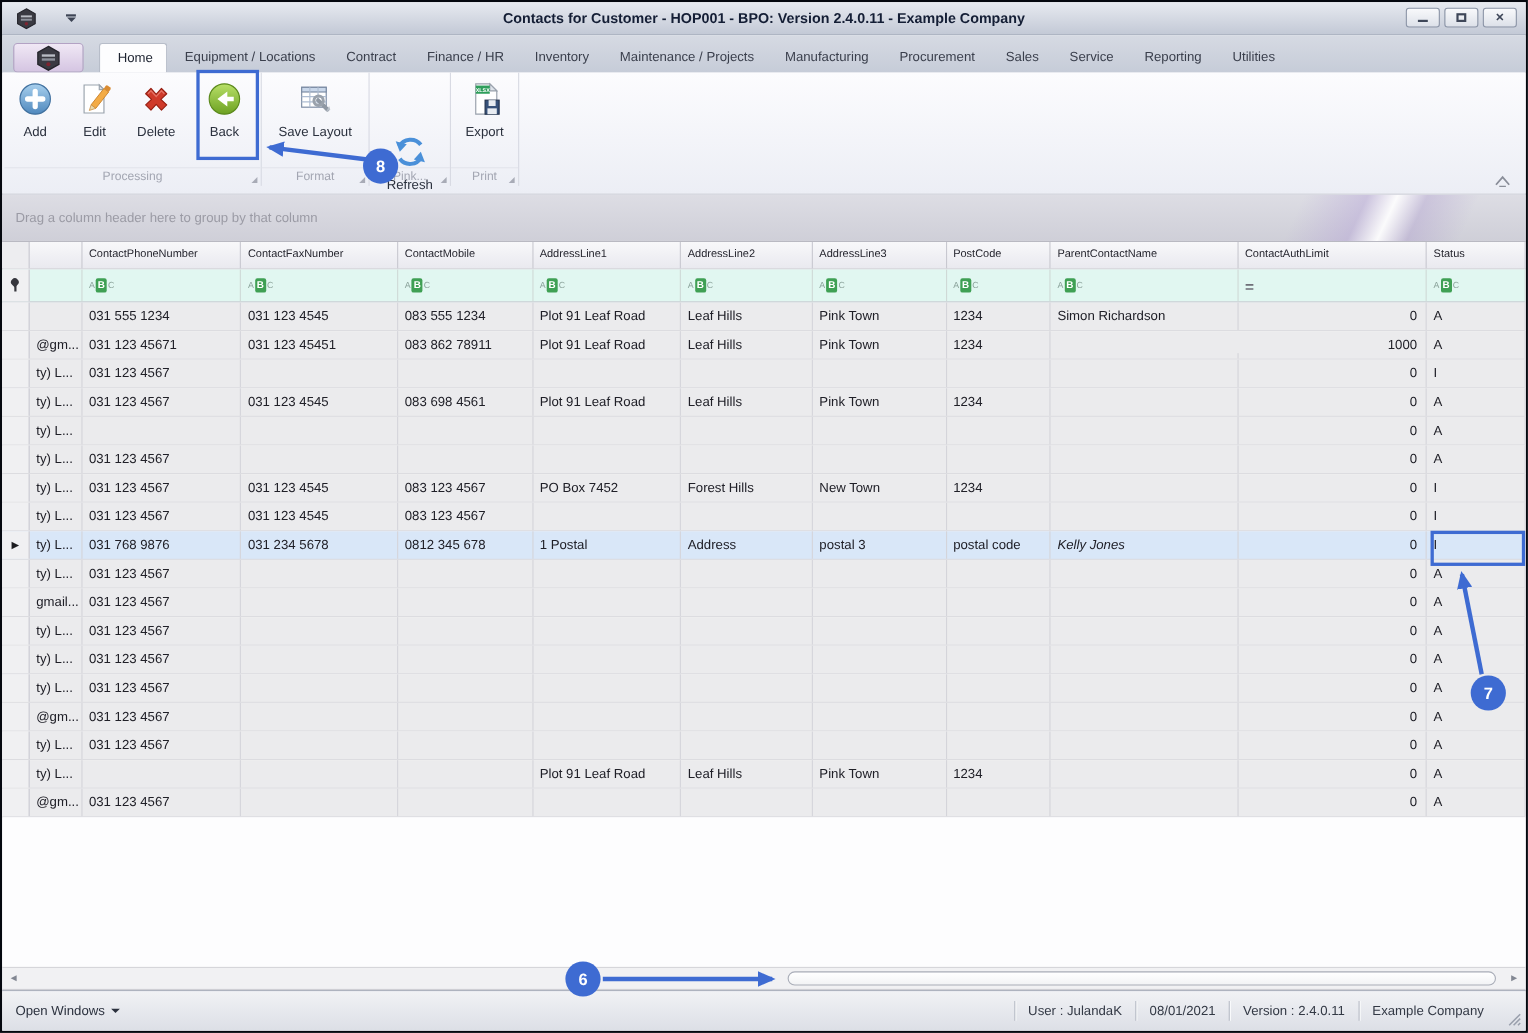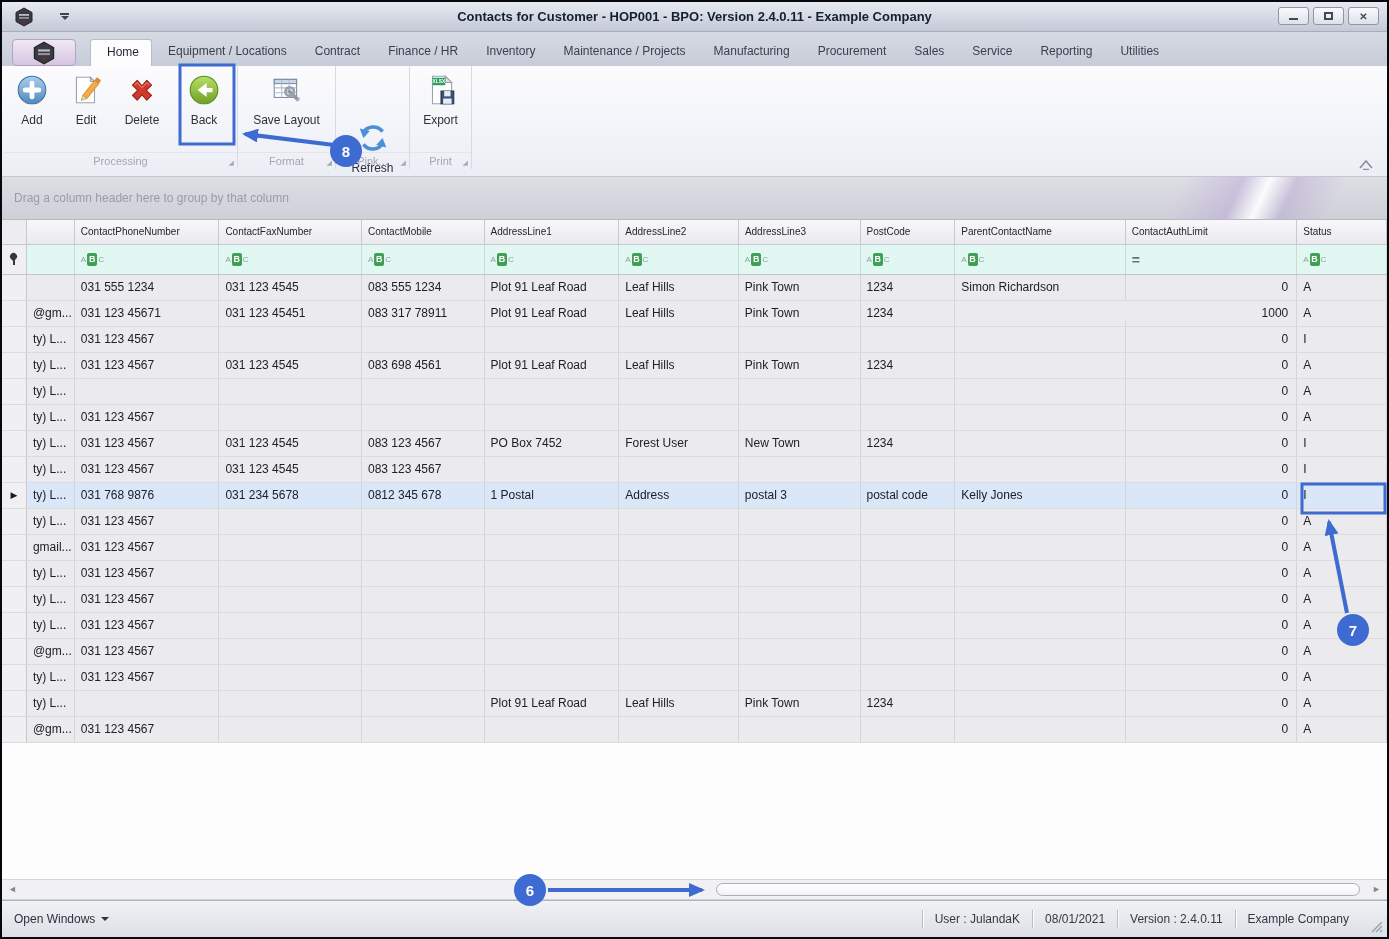--- a/index.html
+++ b/index.html
@@ -390,21 +390,21 @@
         <div class="gcell" style="width: 95px;">1234</div>
         <div class="gcell" style="width: 171px;">Simon Richardson</div>
         <div class="gcell num" style="width: 172px;">0</div>
         <div class="gcell" style="width: 90px;">A</div>
       </div>
       <div class="grow">
         <div class="gcell indicator" style="width: 25px;"></div>
         <div class="gcell" style="width: 48px;">@gm...</div>
         <div class="gcell" style="width: 145px;">031 123 45671</div>
         <div class="gcell" style="width: 143px;">031 123 45451</div>
-        <div class="gcell" style="width: 123px;">083 317 78911</div>
+        <div class="gcell" style="width: 123px;">083 862 78911</div>
         <div class="gcell" style="width: 135px;">Plot 91 Leaf Road</div>
         <div class="gcell" style="width: 120px;">Leaf Hills</div>
         <div class="gcell" style="width: 122px;">Pink Town</div>
         <div class="gcell" style="width: 95px;">1234</div>
         <div class="gcell" style="width: 171px; margin-top: 20px;">Mandy Jefferson</div>
         <div class="gcell num" style="width: 172px;">1000</div>
         <div class="gcell" style="width: 90px;">A</div>
       </div>
       <div class="grow">
         <div class="gcell indicator" style="width: 25px;"></div>
@@ -462,21 +462,21 @@
         <div class="gcell num" style="width: 172px;">0</div>
         <div class="gcell" style="width: 90px;">A</div>
       </div>
       <div class="grow">
         <div class="gcell indicator" style="width: 25px;"></div>
         <div class="gcell" style="width: 48px;">ty) L...</div>
         <div class="gcell" style="width: 145px;">031 123 4567</div>
         <div class="gcell" style="width: 143px;">031 123 4545</div>
         <div class="gcell" style="width: 123px;">083 123 4567</div>
         <div class="gcell" style="width: 135px;">PO Box 7452</div>
-        <div class="gcell" style="width: 120px;">Forest User</div>
+        <div class="gcell" style="width: 120px;">Forest Hills</div>
         <div class="gcell" style="width: 122px;">New Town</div>
         <div class="gcell" style="width: 95px;">1234</div>
         <div class="gcell" style="width: 171px;"></div>
         <div class="gcell num" style="width: 172px;">0</div>
         <div class="gcell" style="width: 90px;">I</div>
       </div>
       <div class="grow">
         <div class="gcell indicator" style="width: 25px;"></div>
         <div class="gcell" style="width: 48px;">ty) L...</div>
         <div class="gcell" style="width: 145px;">031 123 4567</div>
@@ -493,21 +493,21 @@
       <div class="grow selected">
         <div class="gcell indicator" style="width: 25px;">▶</div>
         <div class="gcell" style="width: 48px;">ty) L...</div>
         <div class="gcell" style="width: 145px;">031 768 9876</div>
         <div class="gcell" style="width: 143px;">031 234 5678</div>
         <div class="gcell" style="width: 123px;">0812 345 678</div>
         <div class="gcell" style="width: 135px;">1 Postal</div>
         <div class="gcell" style="width: 120px;">Address</div>
         <div class="gcell" style="width: 122px;">postal 3</div>
         <div class="gcell" style="width: 95px;">postal code</div>
-        <div class="gcell" style="width: 171px;">Kelly Jones</div>
+        <div class="gcell" style="width: 171px; font-style: italic;">Kelly Jones</div>
         <div class="gcell num" style="width: 172px;">0</div>
         <div class="gcell" style="width: 90px;">I</div>
       </div>
       <div class="grow">
         <div class="gcell indicator" style="width: 25px;"></div>
         <div class="gcell" style="width: 48px;">ty) L...</div>
         <div class="gcell" style="width: 145px;">031 123 4567</div>
         <div class="gcell" style="width: 143px;"></div>
         <div class="gcell" style="width: 123px;"></div>
         <div class="gcell" style="width: 135px;"></div>

